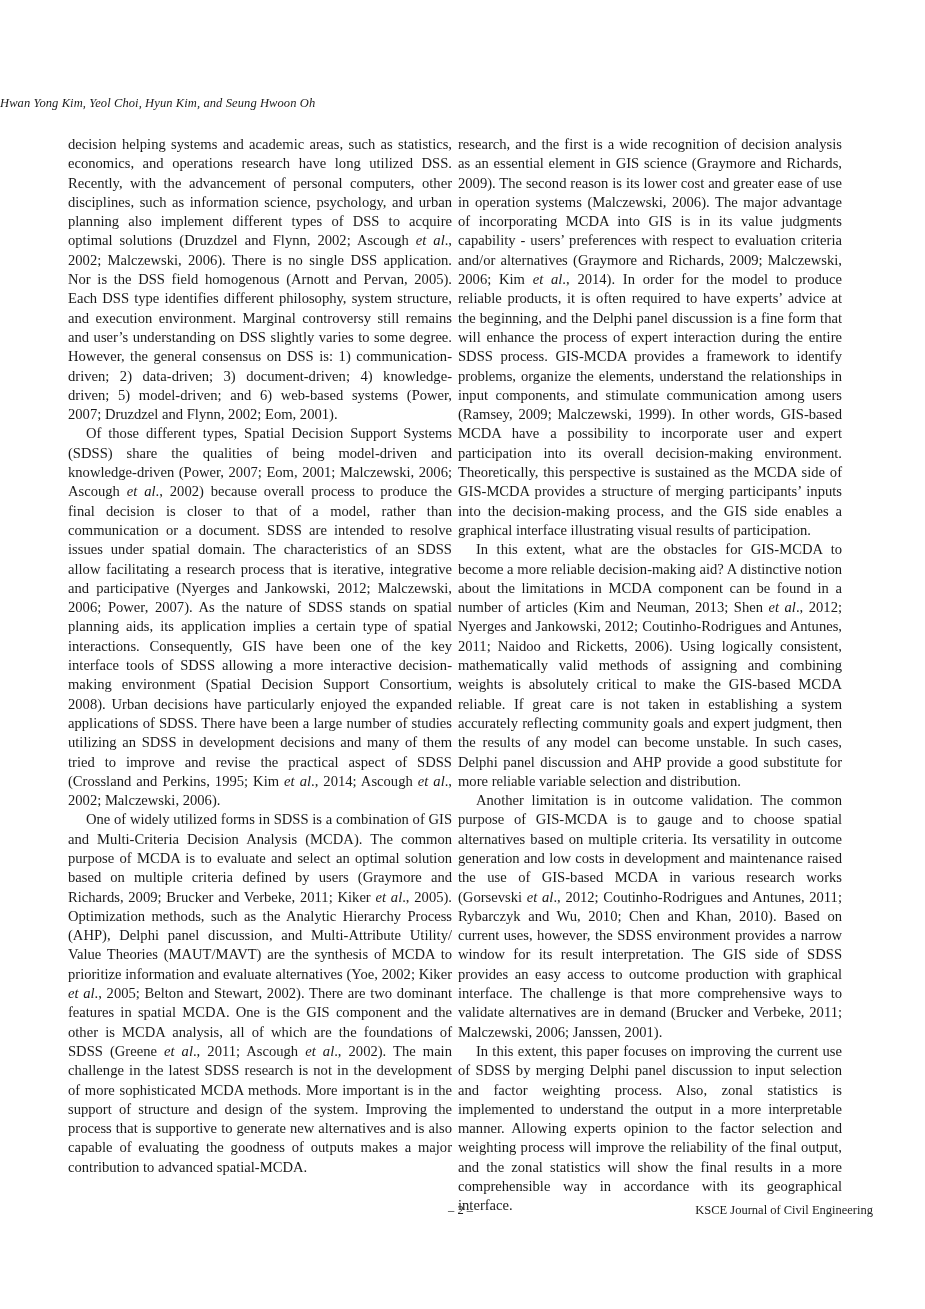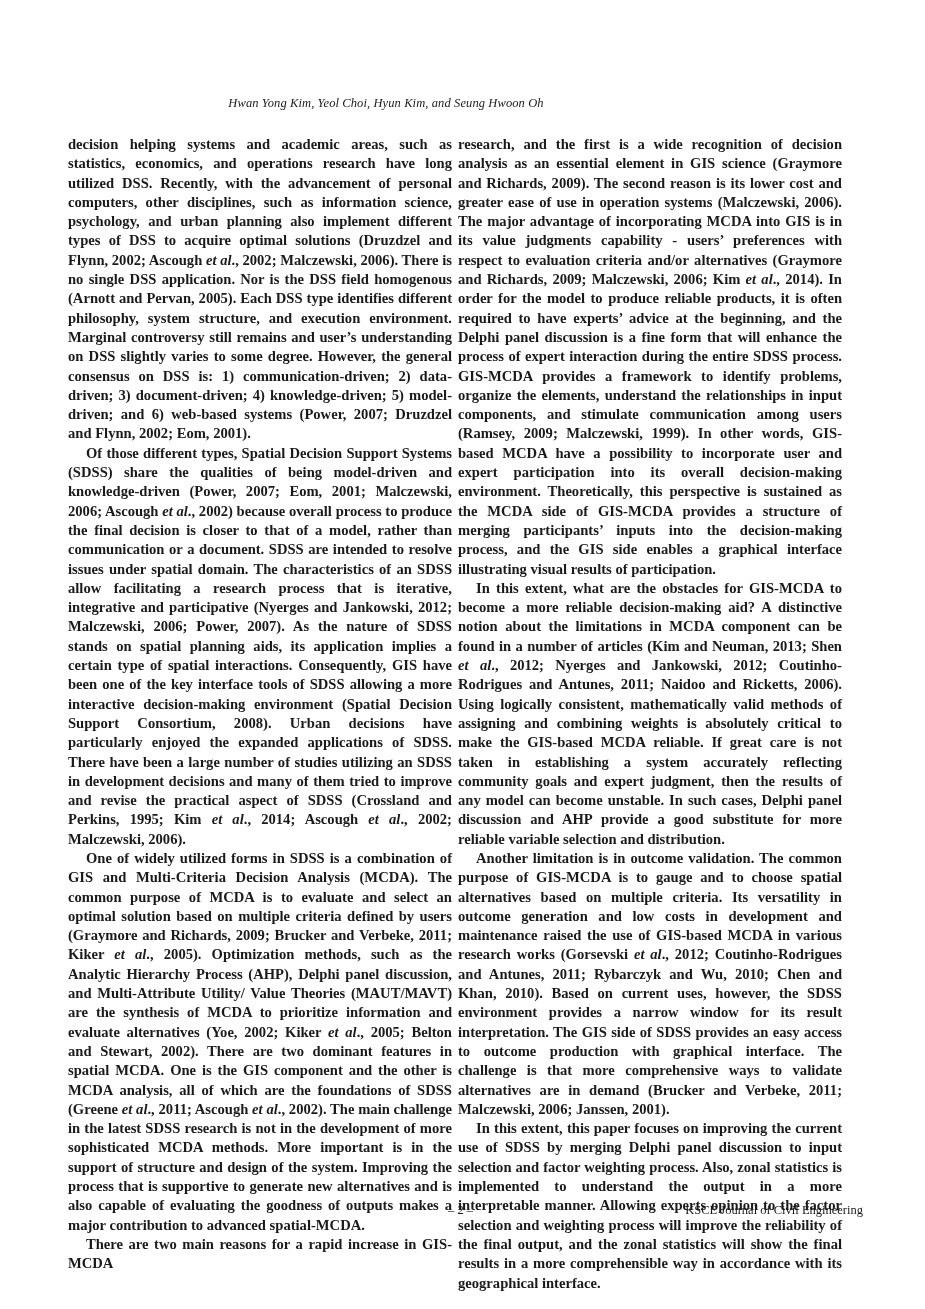--- a/index.html
+++ b/index.html
@@ -1,40 +1,39 @@
 <!DOCTYPE html>
 <html><head>
 <meta charset="utf-8">
 <style>
   html, body { margin: 0; padding: 0; background: #ffffff; }
   body { width: 925px; height: 1309px; position: relative; overflow: hidden;
          font-family: "Liberation Serif", "DejaVu Serif", serif; color: #1a1a1a; }
-  .running-head { position: absolute; top: 96px; left: 0; width: 772px; text-align: center;
+  .running-head { position: absolute; top: 96px; left: 0; width: 772px; 
                   font-style: italic; font-size: 12.5px; letter-spacing: 0.1px; }
   .col { position: absolute; top: 135px; width: 384px; font-size: 14.6px; line-height: 19.3px;
          text-align: justify; hyphens: none; }
   .col.left { left: 68px; }
   .col.right { left: 458px; }
-  .col p { margin: 0; font-weight: bold; }
+  .col p { margin: 0; }
   .col p.indent { text-indent: 18px; }
   .col em { font-style: italic; }
   .footer { position: absolute; top: 1203px; font-size: 12.5px; }
   .footer.page-num { left: 448px; }
-  .footer.journal { right: 62px; }
+  .footer.journal { right: 52px; }
 </style>
 </head>
 <body>
 
 <div class="running-head">Hwan Yong Kim, Yeol Choi, Hyun Kim, and Seung Hwoon Oh</div>
 
 <div class="col left">
     <p><span>decision helping systems and academic areas, such as statistics, economics, and operations research have long utilized DSS. Recently, with the advancement of personal computers, other disciplines, such as information science, psychology, and urban planning also implement different types of DSS to acquire optimal solutions (Druzdzel and Flynn, 2002; Ascough </span><em>et al</em><span>., 2002; Malczewski, 2006). There is no single DSS application. Nor is the DSS field homogenous (Arnott and Pervan, 2005). Each DSS type identifies different philosophy, system structure, and execution environment. Marginal controversy still remains and user’s understanding on DSS slightly varies to some degree. However, the general consensus on DSS is: 1) communication-driven; 2) data-driven; 3) document-driven; 4) knowledge-driven; 5) model-driven; and 6) web-based systems (Power, 2007; Druzdzel and Flynn, 2002; Eom, 2001).</span></p>
     <p class="indent"><span>Of those different types, Spatial Decision Support Systems (SDSS) share the qualities of being model-driven and knowledge-driven (Power, 2007; Eom, 2001; Malczewski, 2006; Ascough </span><em>et al</em><span>., 2002) because overall process to produce the final decision is closer to that of a model, rather than communication or a document. SDSS are intended to resolve issues under spatial domain. The characteristics of an SDSS allow facilitating a research process that is iterative, integrative and participative (Nyerges and Jankowski, 2012; Malczewski, 2006; Power, 2007). As the nature of SDSS stands on spatial planning aids, its application implies a certain type of spatial interactions. Consequently, GIS have been one of the key interface tools of SDSS allowing a more interactive decision-making environment (Spatial Decision Support Consortium, 2008). Urban decisions have particularly enjoyed the expanded applications of SDSS. There have been a large number of studies utilizing an SDSS in development decisions and many of them tried to improve and revise the practical aspect of SDSS (Crossland and Perkins, 1995; Kim </span><em>et al</em><span>., 2014; Ascough </span><em>et al</em><span>., 2002; Malczewski, 2006).</span></p>
     <p class="indent"><span>One of widely utilized forms in SDSS is a combination of GIS and Multi-Criteria Decision Analysis (MCDA). The common purpose of MCDA is to evaluate and select an optimal solution based on multiple criteria defined by users (Graymore and Richards, 2009; Brucker and Verbeke, 2011; Kiker </span><em>et al</em><span>., 2005). Optimization methods, such as the Analytic Hierarchy Process (AHP), Delphi panel discussion, and Multi-Attribute Utility/ Value Theories (MAUT/MAVT) are the synthesis of MCDA to prioritize information and evaluate alternatives (Yoe, 2002; Kiker </span><em>et al</em><span>., 2005; Belton and Stewart, 2002). There are two dominant features in spatial MCDA. One is the GIS component and the other is MCDA analysis, all of which are the foundations of SDSS (Greene </span><em>et al</em><span>., 2011; Ascough </span><em>et al</em><span>., 2002). The main challenge in the latest SDSS research is not in the development of more sophisticated MCDA methods. More important is in the support of structure and design of the system. Improving the process that is supportive to generate new alternatives and is also capable of evaluating the goodness of outputs makes a major contribution to advanced spatial-MCDA.</span></p>
-    <p class="indent"><span>There are two main reasons for a rapid increase in GIS-MCDA</span></p>
   </div>
 <div class="col right">
     <p><span>research, and the first is a wide recognition of decision analysis as an essential element in GIS science (Graymore and Richards, 2009). The second reason is its lower cost and greater ease of use in operation systems (Malczewski, 2006). The major advantage of incorporating MCDA into GIS is in its value judgments capability - users’ preferences with respect to evaluation criteria and/or alternatives (Graymore and Richards, 2009; Malczewski, 2006; Kim </span><em>et al</em><span>., 2014). In order for the model to produce reliable products, it is often required to have experts’ advice at the beginning, and the Delphi panel discussion is a fine form that will enhance the process of expert interaction during the entire SDSS process. GIS-MCDA provides a framework to identify problems, organize the elements, understand the relationships in input components, and stimulate communication among users (Ramsey, 2009; Malczewski, 1999). In other words, GIS-based MCDA have a possibility to incorporate user and expert participation into its overall decision-making environment. Theoretically, this perspective is sustained as the MCDA side of GIS-MCDA provides a structure of merging participants’ inputs into the decision-making process, and the GIS side enables a graphical interface illustrating visual results of participation.</span></p>
     <p class="indent"><span>In this extent, what are the obstacles for GIS-MCDA to become a more reliable decision-making aid? A distinctive notion about the limitations in MCDA component can be found in a number of articles (Kim  and Neuman, 2013; Shen </span><em>et al</em><span>., 2012; Nyerges and Jankowski, 2012; Coutinho-Rodrigues and Antunes, 2011; Naidoo and Ricketts, 2006). Using logically consistent, mathematically valid methods of assigning and combining weights is absolutely critical to make the GIS-based MCDA reliable. If great care is not taken in establishing a system accurately reflecting community goals and expert judgment, then the results of any model can become unstable. In such cases, Delphi panel discussion and AHP provide a good substitute for more reliable variable selection and distribution.</span></p>
     <p class="indent"><span>Another limitation is in outcome validation. The common purpose of GIS-MCDA is to gauge and to choose spatial alternatives based on multiple criteria. Its versatility in outcome generation and low costs in development and maintenance raised the use of GIS-based MCDA in various research works (Gorsevski </span><em>et al</em><span>., 2012; Coutinho-Rodrigues and Antunes, 2011; Rybarczyk and Wu, 2010; Chen and Khan, 2010). Based on current uses, however, the SDSS environment provides a narrow window for its result interpretation. The GIS side of SDSS provides an easy access to outcome production with graphical interface. The challenge is that more comprehensive ways to validate alternatives are in demand (Brucker and Verbeke, 2011; Malczewski, 2006; Janssen, 2001).</span></p>
     <p class="indent"><span>In this extent, this paper focuses on improving the current use of SDSS by merging Delphi panel discussion to input selection and factor weighting process. Also, zonal statistics is implemented to understand the output in a more interpretable manner. Allowing experts opinion to the factor selection and weighting process will improve the reliability of the final output, and the zonal statistics will show the final results in a more comprehensible way in accordance with its geographical interface.</span></p>
   </div>
 
 <div class="footer page-num">– 2 –</div>
 <div class="footer journal">KSCE Journal of Civil Engineering</div>

